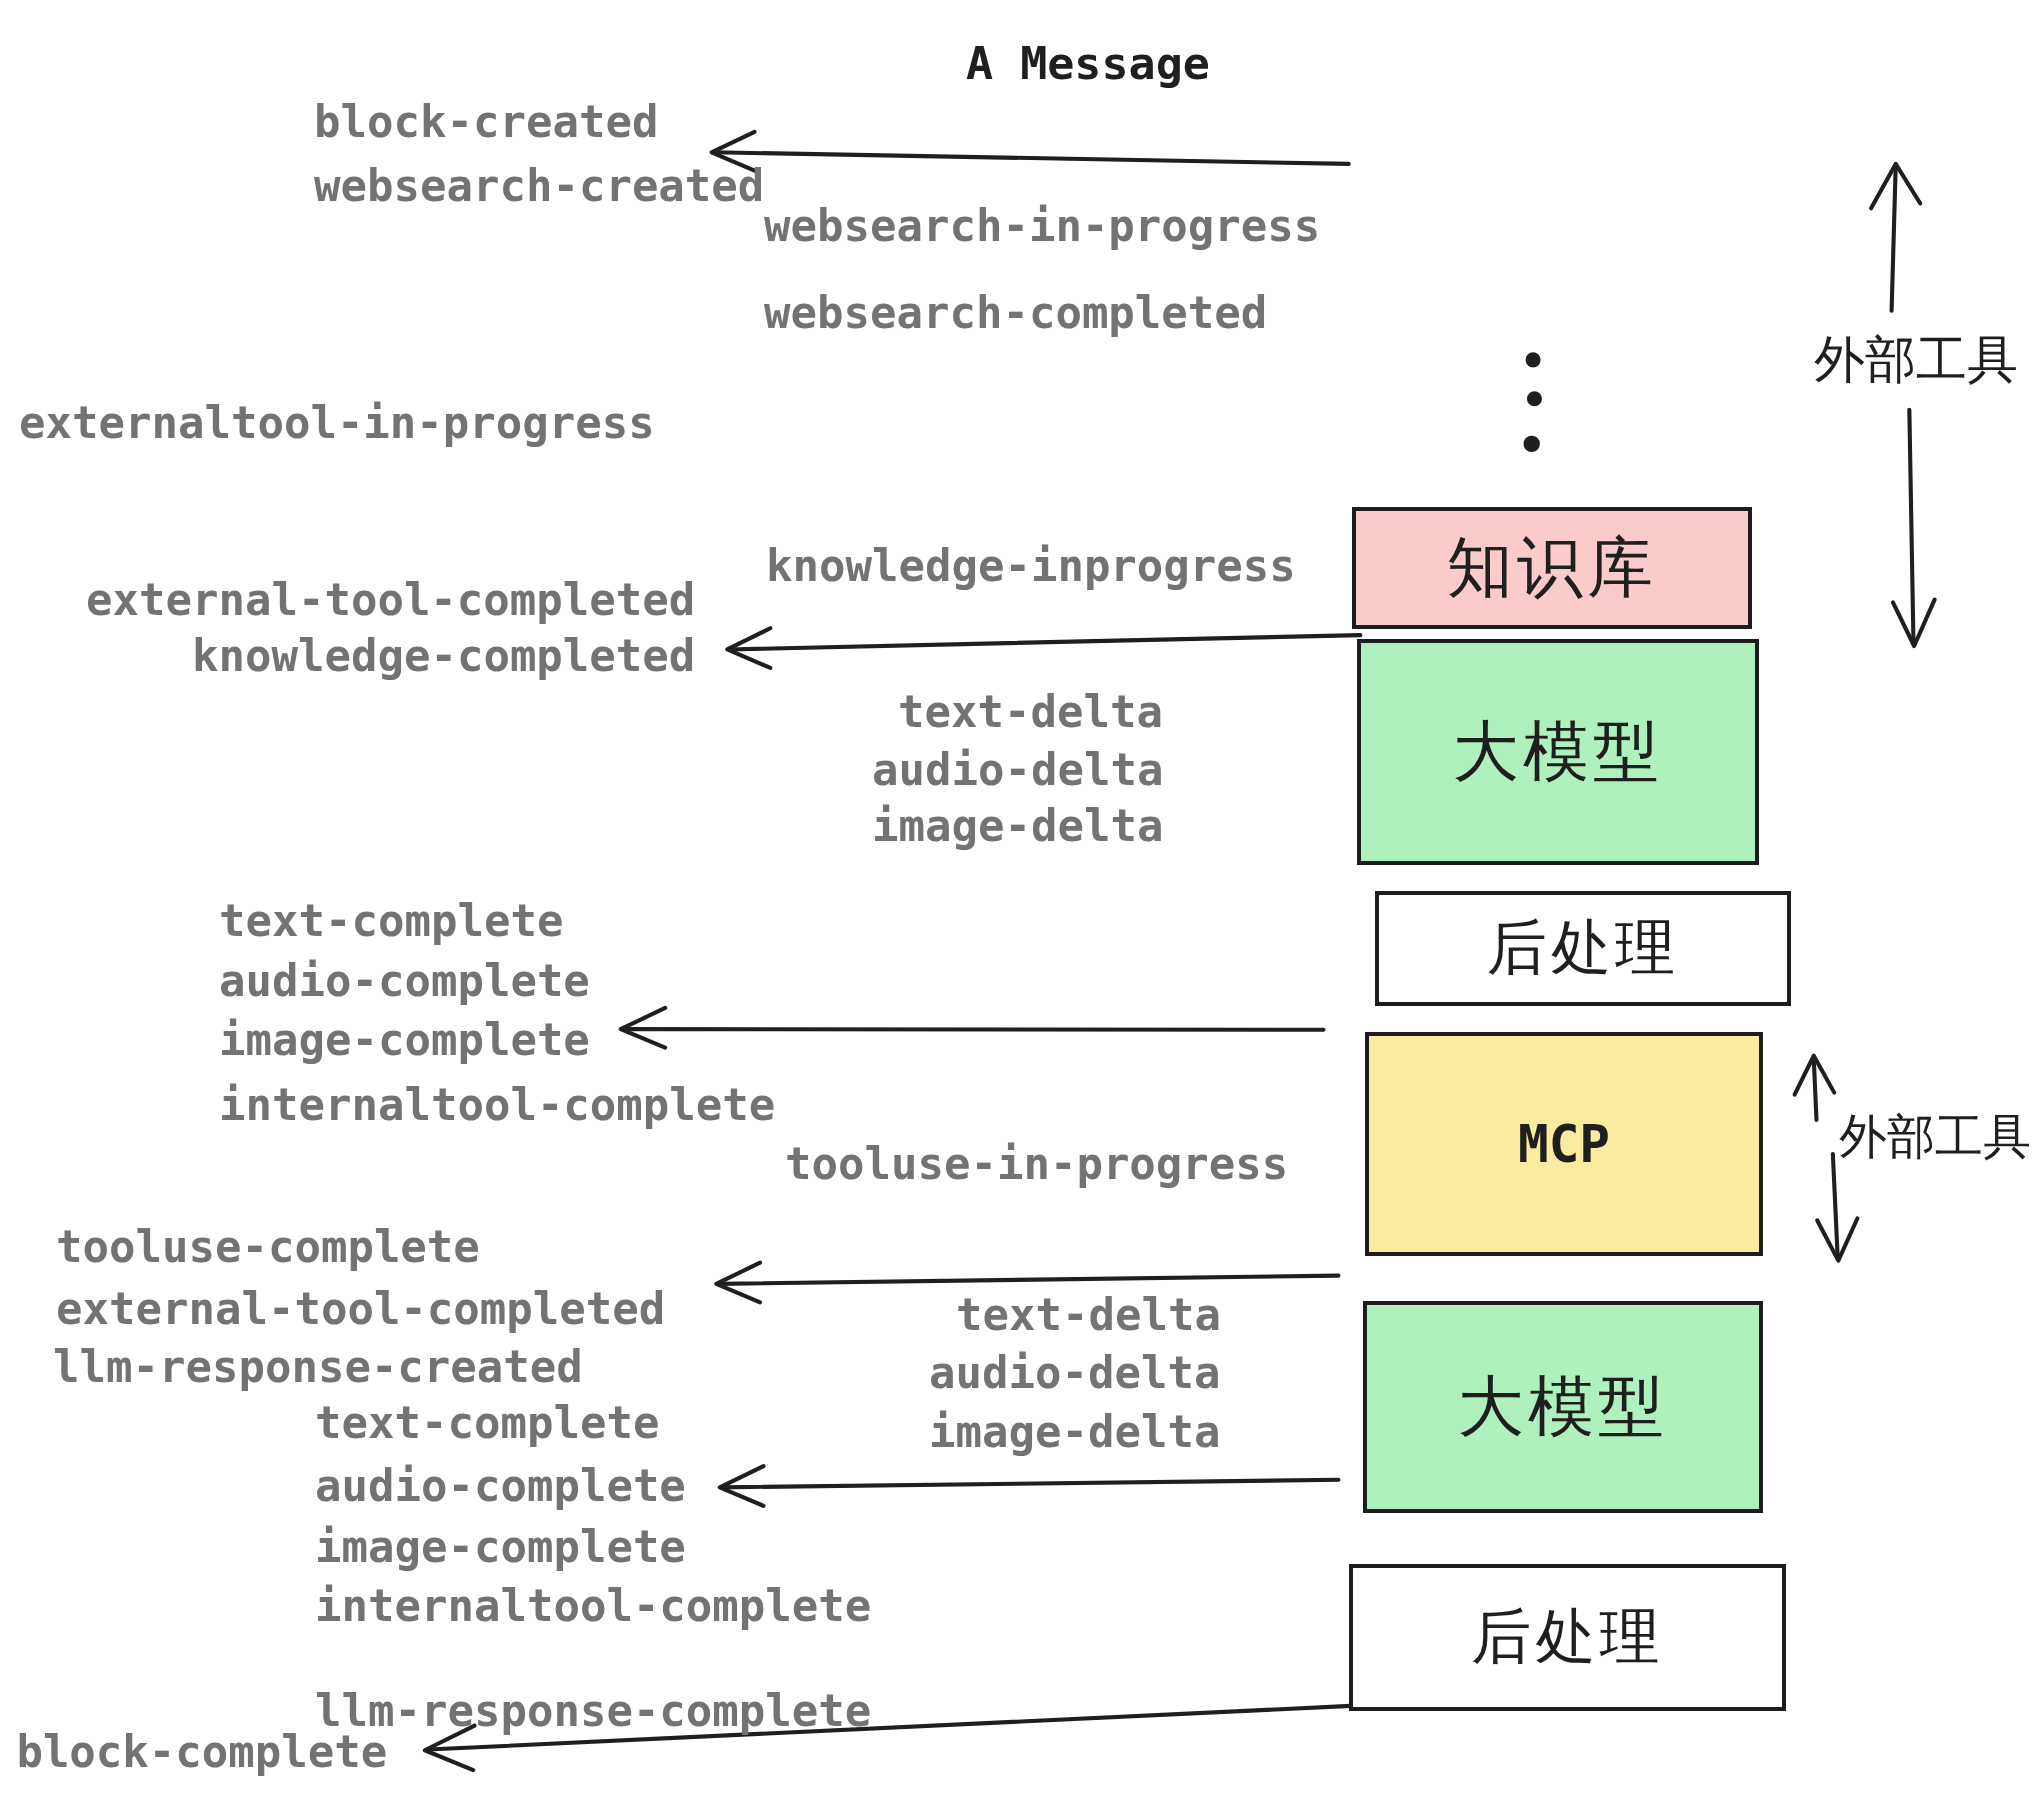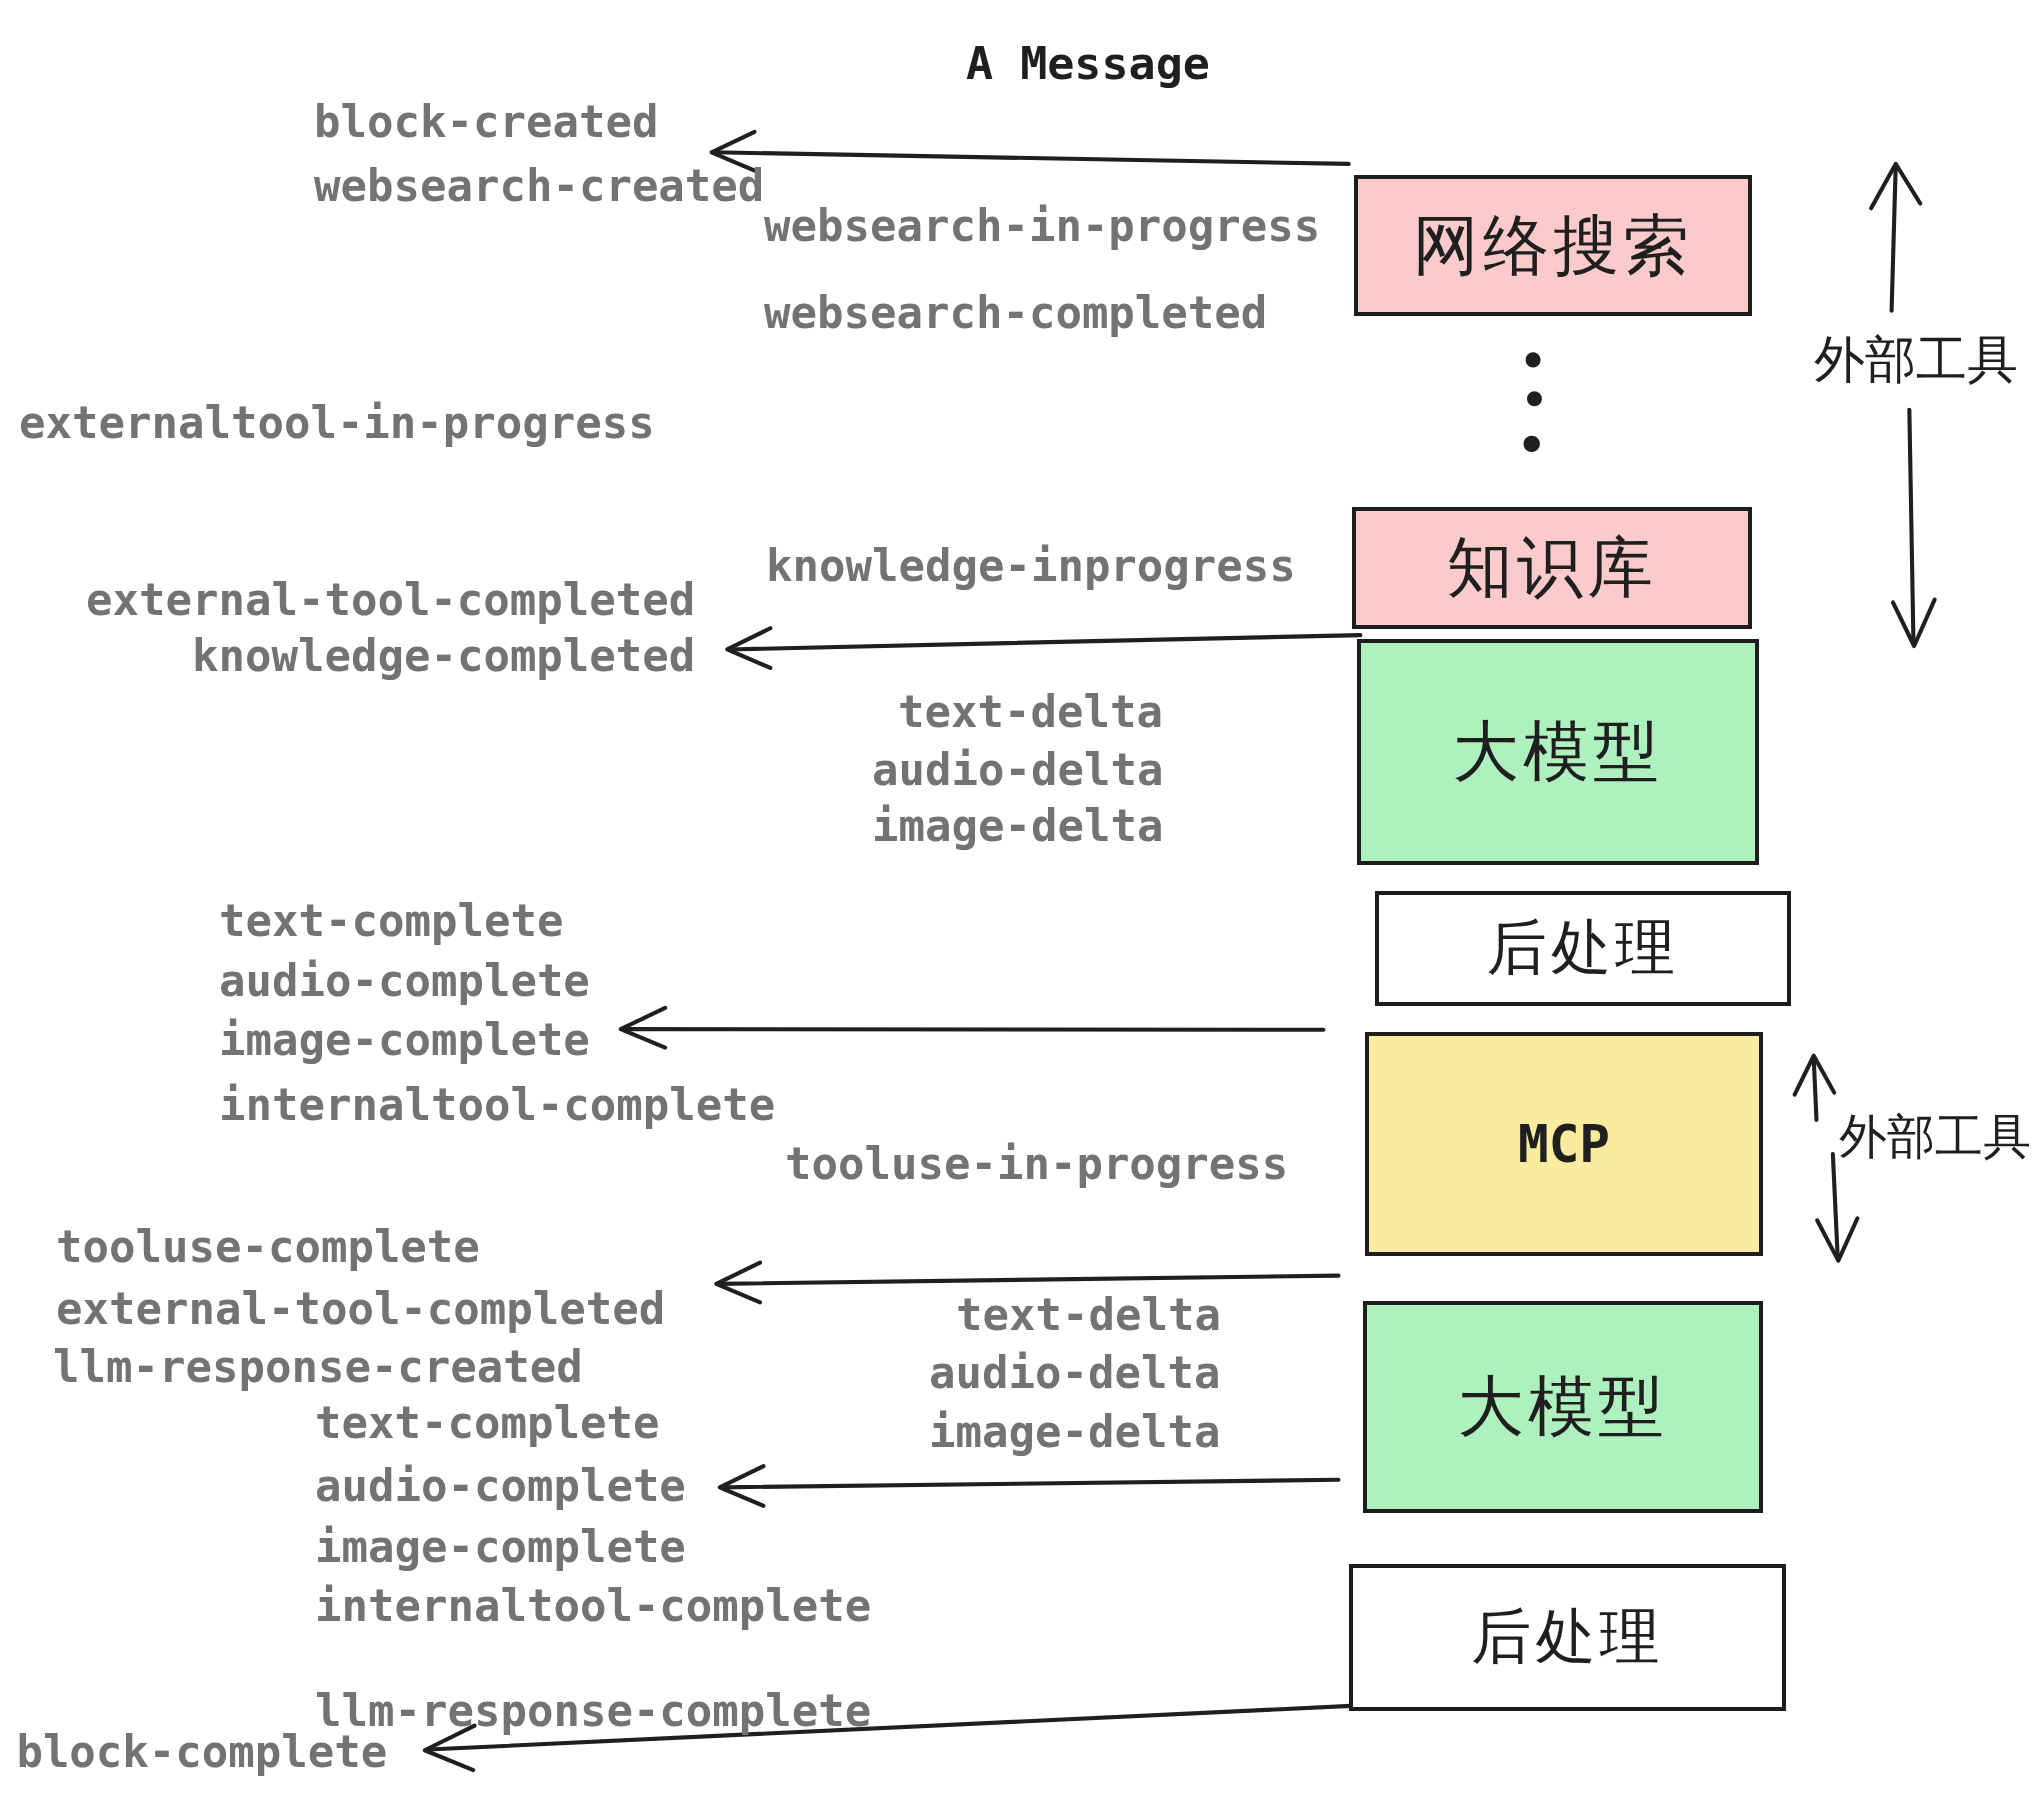--- a/index.html
+++ b/index.html
@@ -113,21 +113,20 @@
 
     <g fill="#1f1f1f" stroke="none">
       <circle cx="2245" cy="527" r="11"></circle>
       <circle cx="2247" cy="584" r="11"></circle>
       <circle cx="2243" cy="650" r="12"></circle>
     </g>
   </svg>
 
   <div class="title">A Message</div>
 
-  <div class="box b0" style="background: rgb(251, 202, 202);">网络搜索</div>
   <div class="box b1" style="background: rgb(251, 202, 202);">知识库</div>
   <div class="box b2" style="background: rgb(174, 240, 190);">大模型</div>
   <div class="box b3" style="background: rgb(255, 255, 255);">后处理</div>
   <div class="box b4" style="background: rgb(250, 236, 158);">MCP</div>
   <div class="box b5" style="background: rgb(174, 240, 190);">大模型</div>
   <div class="box b6" style="background: rgb(255, 255, 255);">后处理</div>
 
   <div class="side-label sl0">外部工具</div>
   <div class="side-label sl1">外部工具</div>
 

